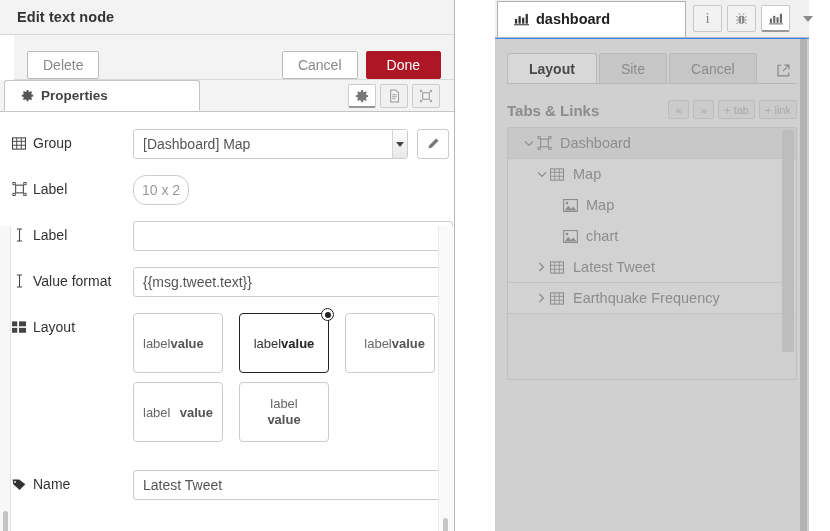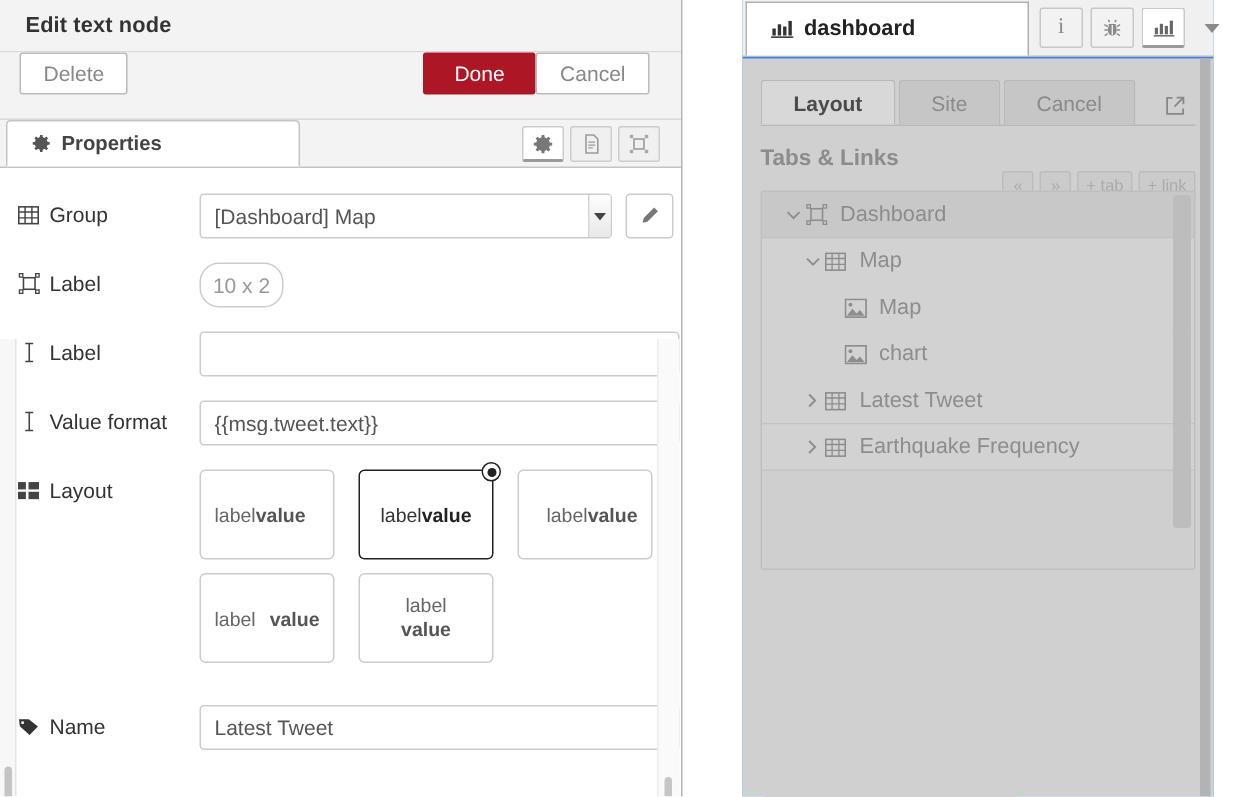--- a/index.html
+++ b/index.html
@@ -27,23 +27,24 @@
     border-bottom: 1px solid #d9d9d9;
     display: flex; align-items: center;
     padding-left: 17px;
   }
   .dlg-title { font-weight: bold; font-size: 14.5px; color: #333; letter-spacing: .1px; }
 
   .dlg-actionbar {
     height: 45px;
     background: #f3f3f3;
     border-bottom: 1px solid #d9d9d9;
-    display: flex; align-items: flex-start;
+    display: flex; align-items: flex-end;
     padding: 0 13px 0 13px;
     position: relative;
+    margin-left: 14px;
   }
   .btn {
     height: 28px;
     padding: 0 15px;
     border: 1px solid #bbb;
     background: #fff;
     color: #888;
     font-size: 14px;
     font-family: "Liberation Sans", sans-serif;
     border-radius: 2px;
@@ -296,24 +297,23 @@
   }
   .sb-subtab.active {
     background: #d8d8d8;
     color: #4a4a4a;
     font-weight: bold;
     border-color: #b9b9b9;
   }
   .sb-ext-link { margin-left: auto; margin-bottom: 5px; margin-right: 6px; cursor: pointer; }
 
   .sb-section-head {
-    display: flex; align-items: flex-start;
+    display: flex; align-items: flex-end;
     margin-top: 13px;
     height: 22px;
-    flex-direction: column;
   }
   .sb-section-title {
     font-size: 15px; font-weight: bold; color: #8c8c8c;
   }
   .sb-section-btns { margin-left: auto; display: flex; gap: 4px; }
   .mini-btn {
     height: 19px; min-width: 21px;
     border: 1px solid #bdbdbd;
     background: #cbcbcb;
     color: #aaa;
@@ -372,22 +372,22 @@
 <div id="root">
 
   <div id="edit-dialog">
 
     <div class="dlg-titlebar">
       <span class="dlg-title">Edit text node</span>
     </div>
 
     <div class="dlg-actionbar">
       <button class="btn btn-delete">Delete</button>
+      <button class="btn btn-cancel">Cancel</button>
       <button class="btn btn-primary">Done</button>
-      <button class="btn btn-cancel">Cancel</button>
     </div>
 
     <div class="dlg-tabbar">
       <div class="tab-props">
         <span class="ico">
           <svg width="13" height="13" viewBox="0 0 16 16">
               <path fill="#555" d="M8 5.2a2.8 2.8 0 100 5.6 2.8 2.8 0 000-5.6zm0 4.2a1.4 1.4 0 110-2.8 1.4 1.4 0 010 2.8z"></path>
               <path fill="#555" d="M15 9.1v-2l-1.9-.3a5.3 5.3 0 00-.6-1.4l1.1-1.5-1.4-1.4-1.5 1.1a5.3 5.3 0 00-1.4-.6L9 1.2H7l-.3 1.8a5.3 5.3 0 00-1.4.6L3.8 2.5 2.4 3.9l1.1 1.5a5.3 5.3 0 00-.6 1.4L1 7.1v2l1.9.3c.13.5.34.97.6 1.4l-1.1 1.5 1.4 1.4 1.5-1.1c.43.26.9.47 1.4.6l.3 1.9h2l.3-1.9c.5-.13.97-.34 1.4-.6l1.5 1.1 1.4-1.4-1.1-1.5c.26-.43.47-.9.6-1.4L15 9.1z"></path>
             </svg>
         </span>

